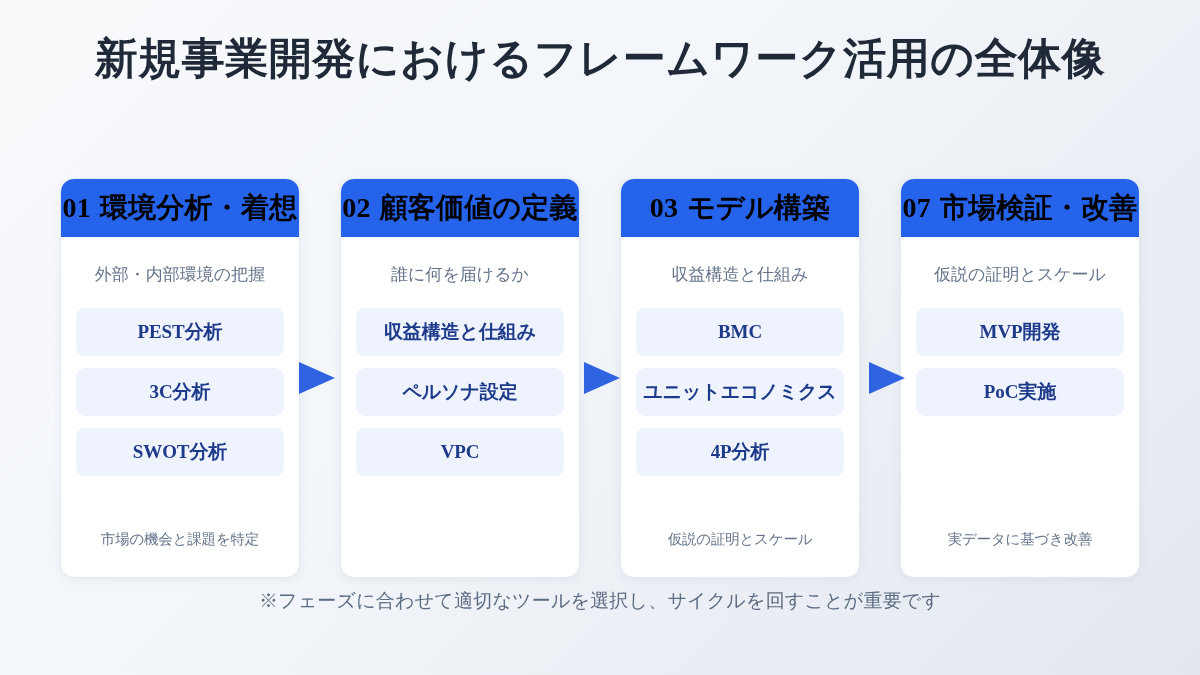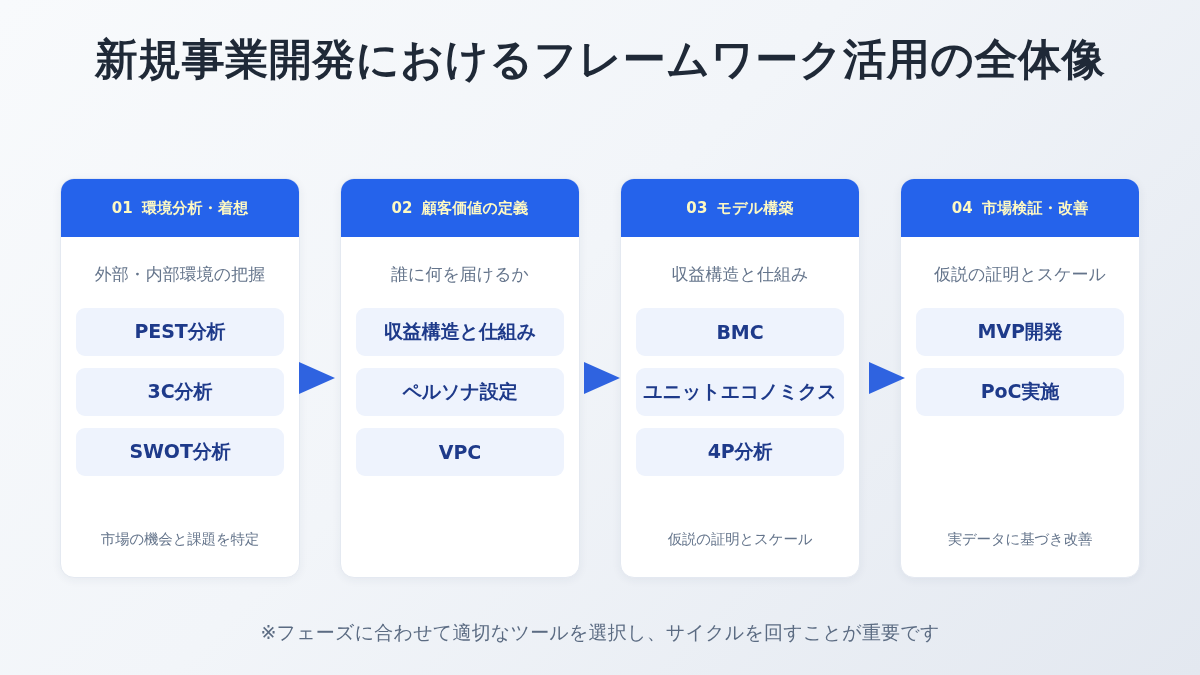--- a/index.html
+++ b/index.html
@@ -14,20 +14,21 @@
     font-family: "DejaVu Sans", "Liberation Sans", sans-serif;
     background: linear-gradient(135deg, #f8fafc 0%, #f2f5f9 45%, #e3e8f0 100%);
     position: relative;
   }
 
   .stage {
     position: absolute;
     inset: 0;
     width: 964px;
     height: 675px;
+    font-family: Liberation Serif, serif;
   }
 
   
   .title {
     position: absolute;
     top: 34px;
     left: 0;
     width: 1200px;
     text-align: center;
     font-size: 43px;
@@ -59,25 +60,25 @@
     border: 1px solid #e4e9f1;
     box-shadow: 0 2px 10px rgba(36, 52, 86, 0.06);
     display: flex;
     flex-direction: column;
     overflow: hidden;
   }
 
   .card-header {
     height: 58px;
     background: #2563eb;
-    color: #fef9c3;
+    color: #000000;
     display: flex;
     align-items: center;
     justify-content: center;
-    font-size: 15px;
+    font-size: 28px;
     font-weight: 700;
     letter-spacing: 0.2px;
     white-space: nowrap;
     flex: none;
   }
   .card-header .num {
     margin-right: 9px;
     font-weight: 700;
   }
 
@@ -140,21 +141,21 @@
     height: 36px;
   }
   .arrow svg { display: block; }
   .arrow-1 { left: 299px; }
   .arrow-2 { left: 584px; }
   .arrow-3 { left: 869px; }
 
   
   .footer-note {
     position: absolute;
-    top: 620px;
+    top: 588px;
     left: 0;
     width: 1200px;
     text-align: center;
     font-size: 19px;
     color: #5b6b82;
     white-space: nowrap;
     letter-spacing: 0.2px;
   }
 </style>
 </head>
@@ -208,21 +209,21 @@
           <div class="chip">BMC</div>
           <div class="chip">ユニットエコノミクス</div>
           <div class="chip">4P分析</div>
         </div>
         <div class="card-footnote">仮説の証明とスケール</div>
       </div>
     </div>
 
     <div class="card">
       <div class="card-header">
-        <span class="num">04</span>
+        <span class="num">07</span>
         <span>市場検証・改善</span>
       </div>
       <div class="card-body">
         <div class="card-subtitle">仮説の証明とスケール</div>
         <div class="chips">
           <div class="chip">MVP開発</div>
           <div class="chip">PoC実施</div>
         </div>
         <div class="card-footnote">実データに基づき改善</div>
       </div>

